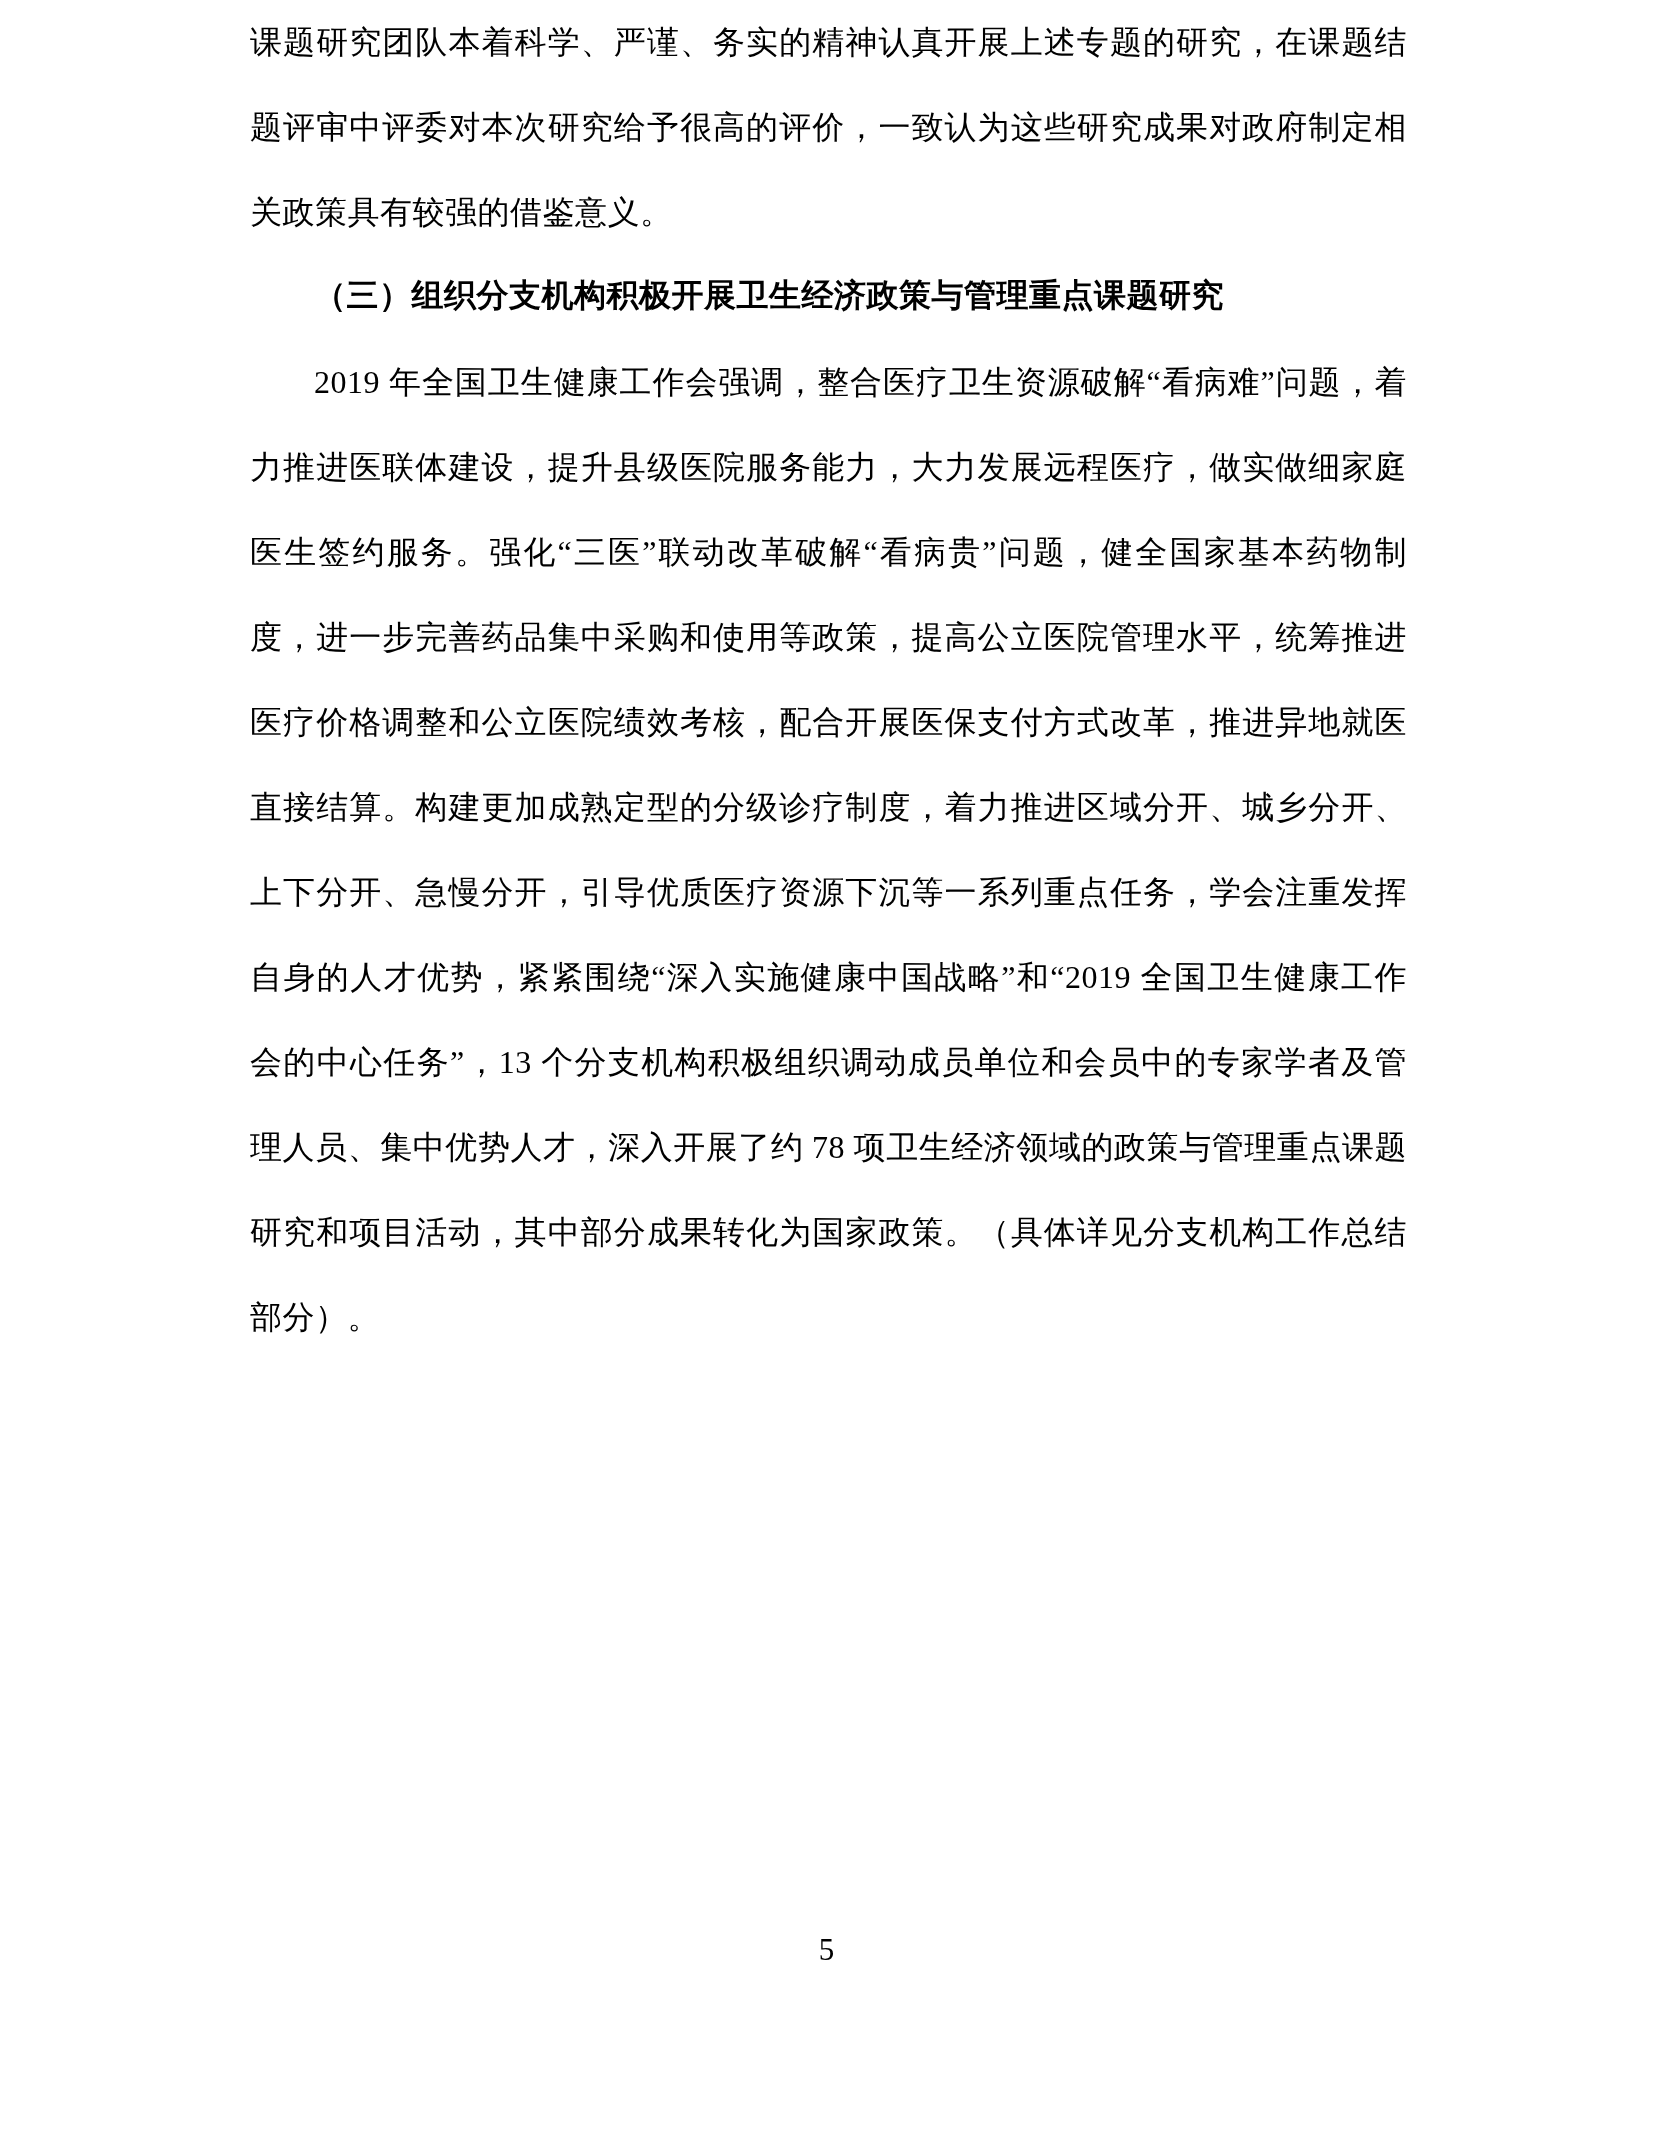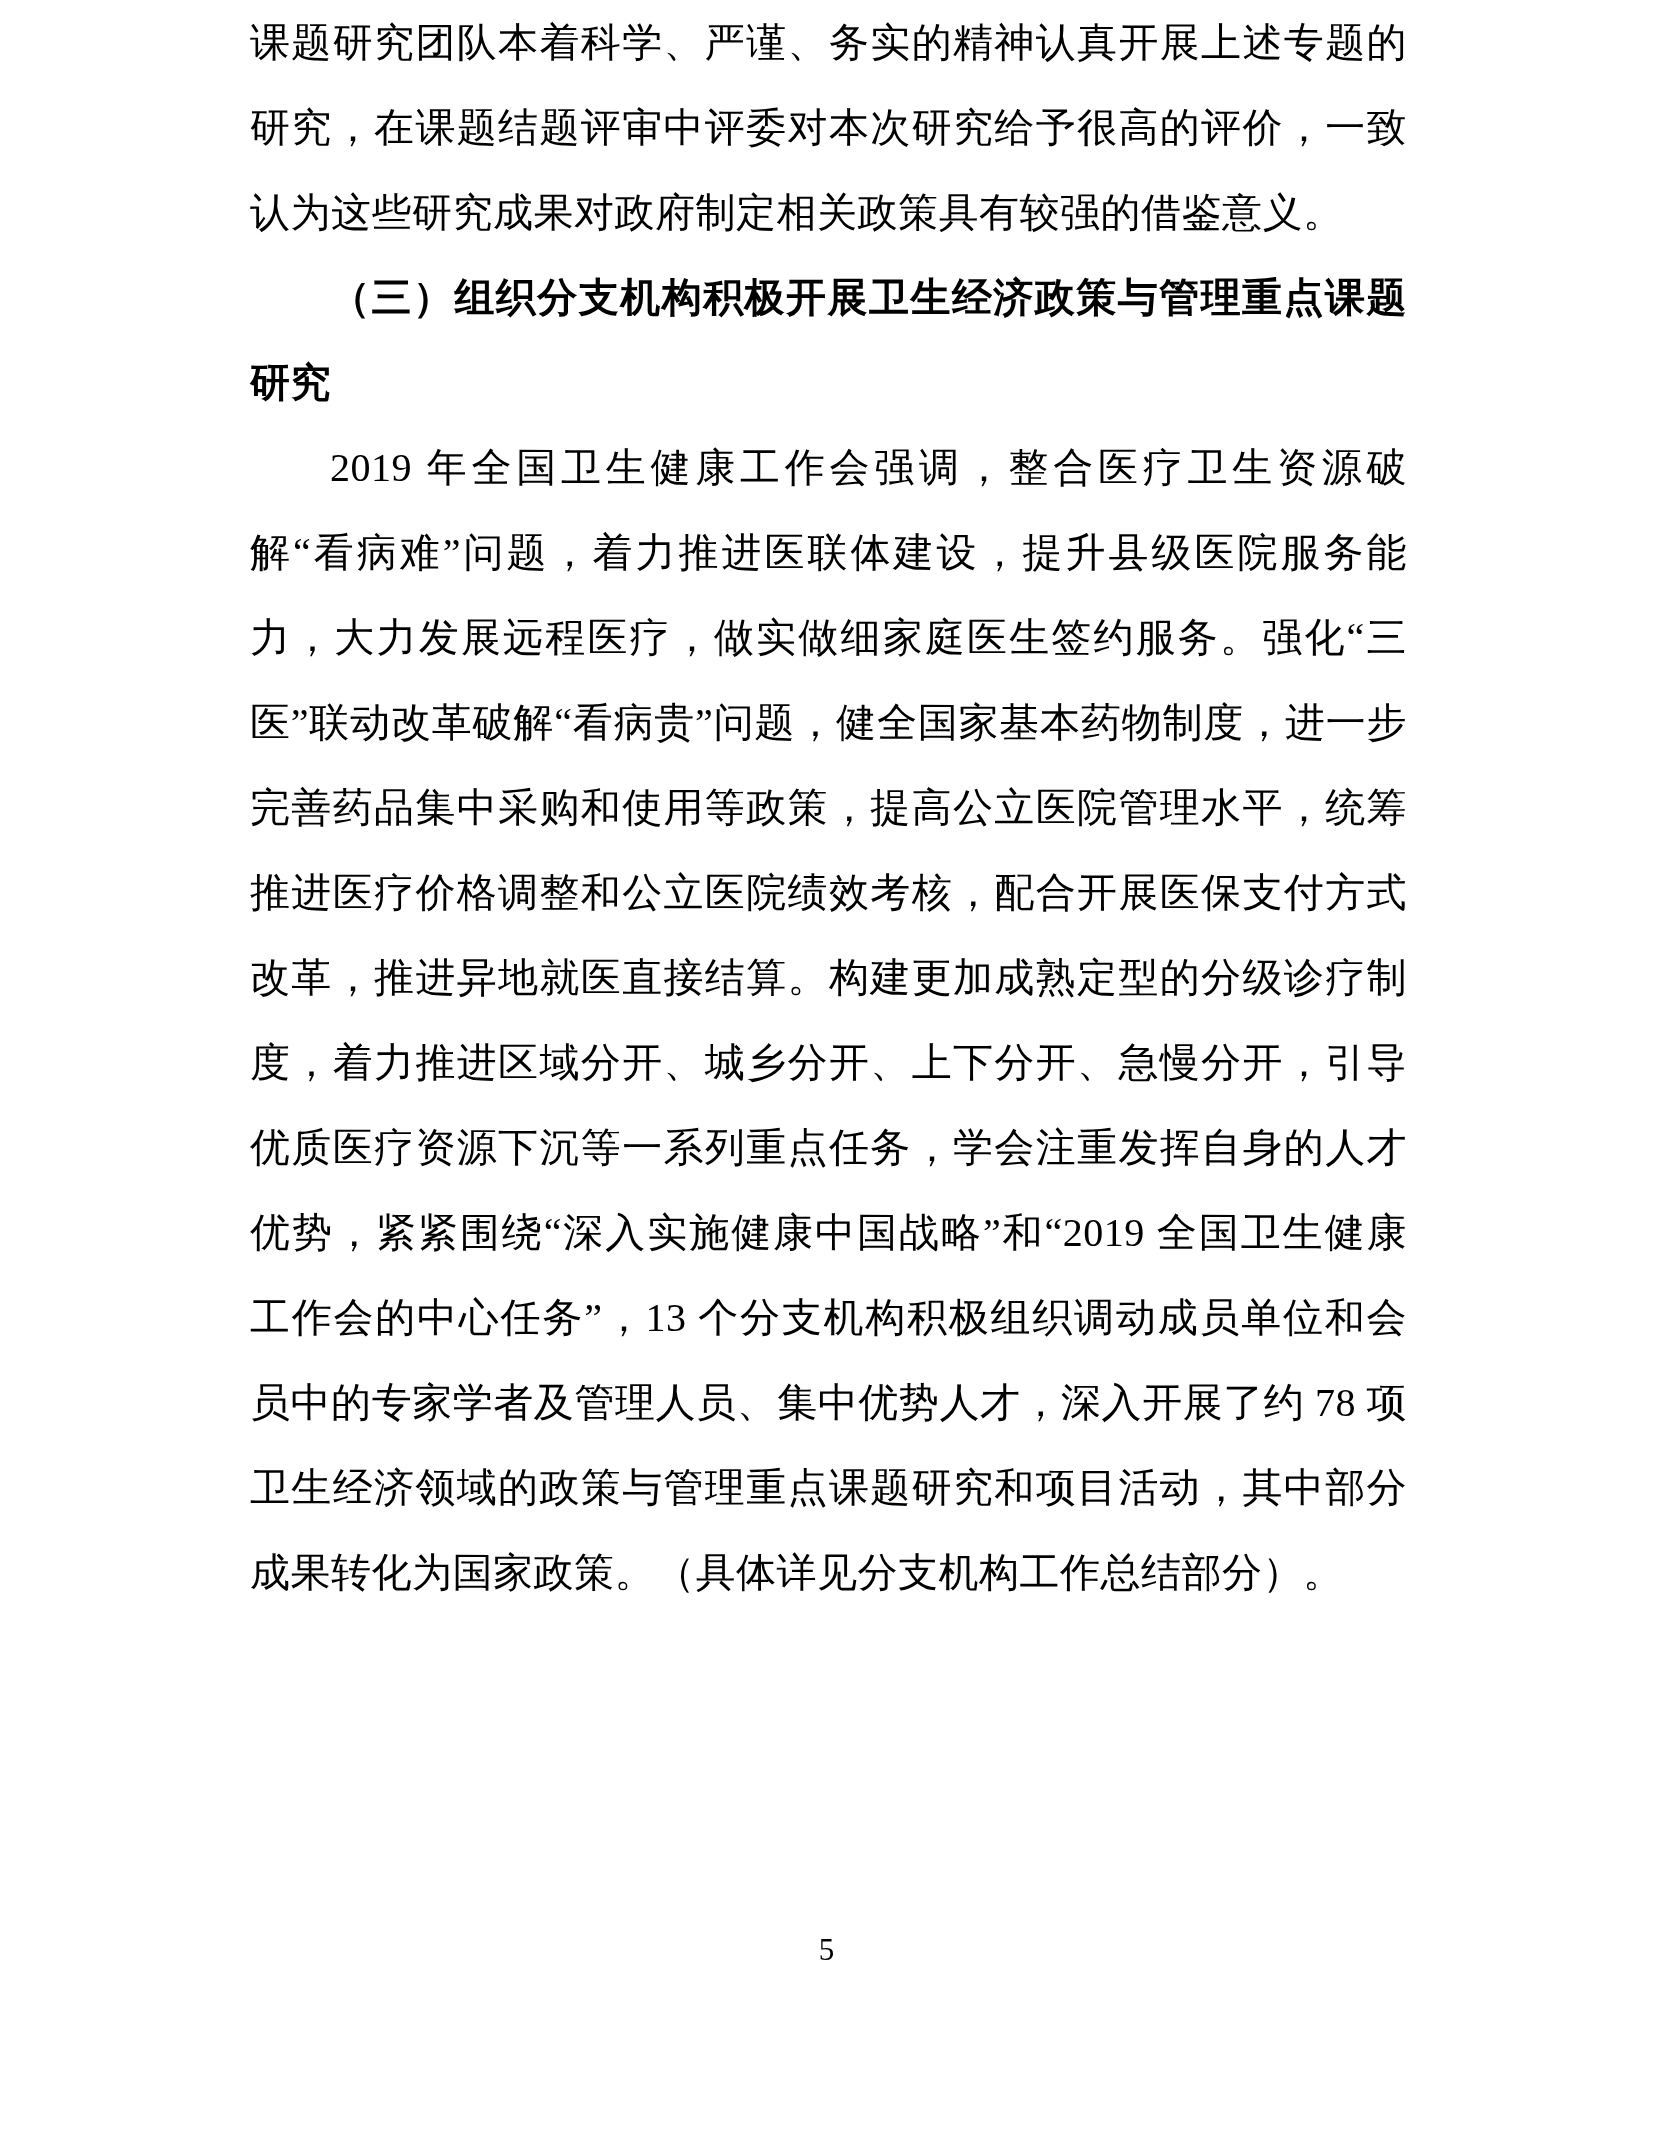--- a/index.html
+++ b/index.html
@@ -14,34 +14,34 @@
     background: #ffffff;
     overflow: hidden;
     color: #000000;
     font-family: "Liberation Serif", "DejaVu Serif", serif;
   }
   .text-block {
     position: absolute;
     left: 250px;
     top: 0px;
     width: 1157px;
-    font-size: 40px;
+    font-size: 32px;
     line-height: 85px;
     text-align: justify;
     letter-spacing: 0.5px;
   }
   .text-block p {
     margin: 0;
     padding: 0;
   }
   .text-block p.indent {
     text-indent: 2em;
   }
   .text-block p.heading {
-    font-family: Liberation Sans, sans-serif;
+    font-family: Liberation Mono, monospace;
     font-weight: 700;
   }
   .page-number {
     position: absolute;
     left: 0;
     right: 0;
     top: 1925px;
     text-align: center;
     font-size: 31px;
     line-height: 50px;

